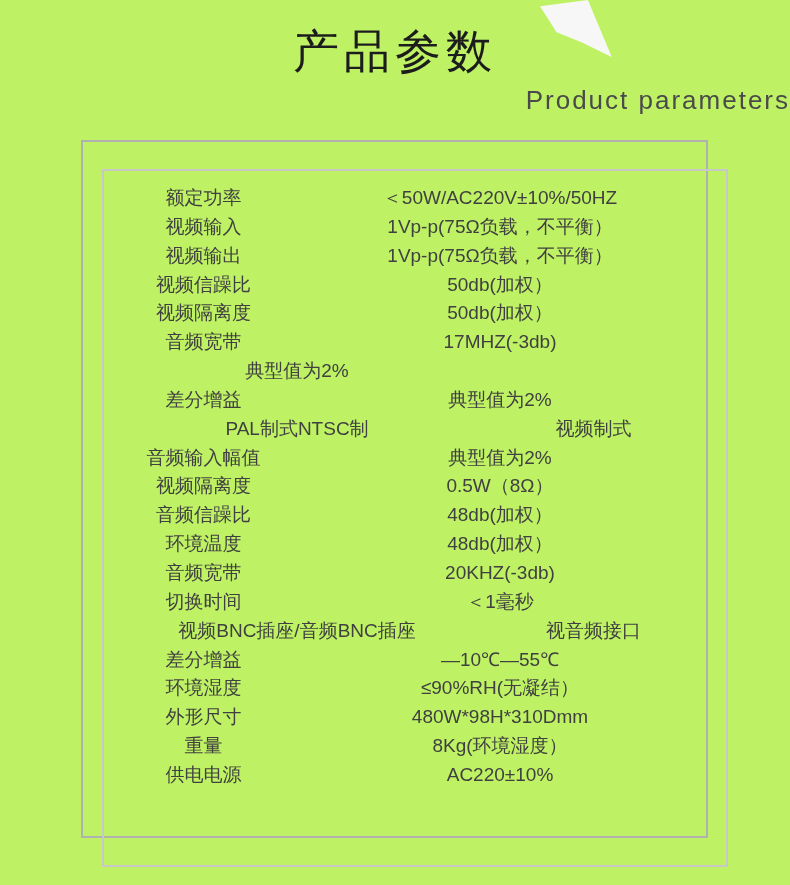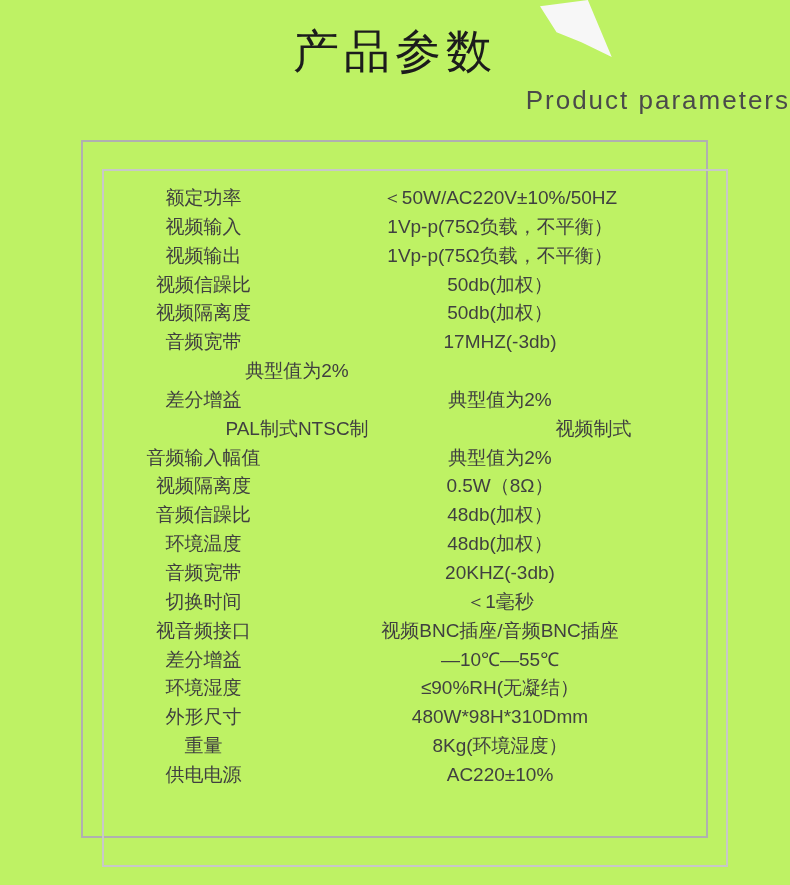--- a/index.html
+++ b/index.html
@@ -177,22 +177,22 @@
         <div class="cell label">音频宽带</div>
         <div class="cell value">20KHZ(-3db)</div>
       </div>
 
       <div class="row">
         <div class="cell label">切换时间</div>
         <div class="cell value">＜1毫秒</div>
       </div>
 
       <div class="row">
+        <div class="cell value">视频BNC插座/音频BNC插座</div>
         <div class="cell label">视音频接口</div>
-        <div class="cell value">视频BNC插座/音频BNC插座</div>
       </div>
 
       <div class="row">
         <div class="cell label">差分增益</div>
         <div class="cell value">—10℃—55℃</div>
       </div>
 
       <div class="row">
         <div class="cell label">环境湿度</div>
         <div class="cell value">≤90%RH(无凝结）</div>

